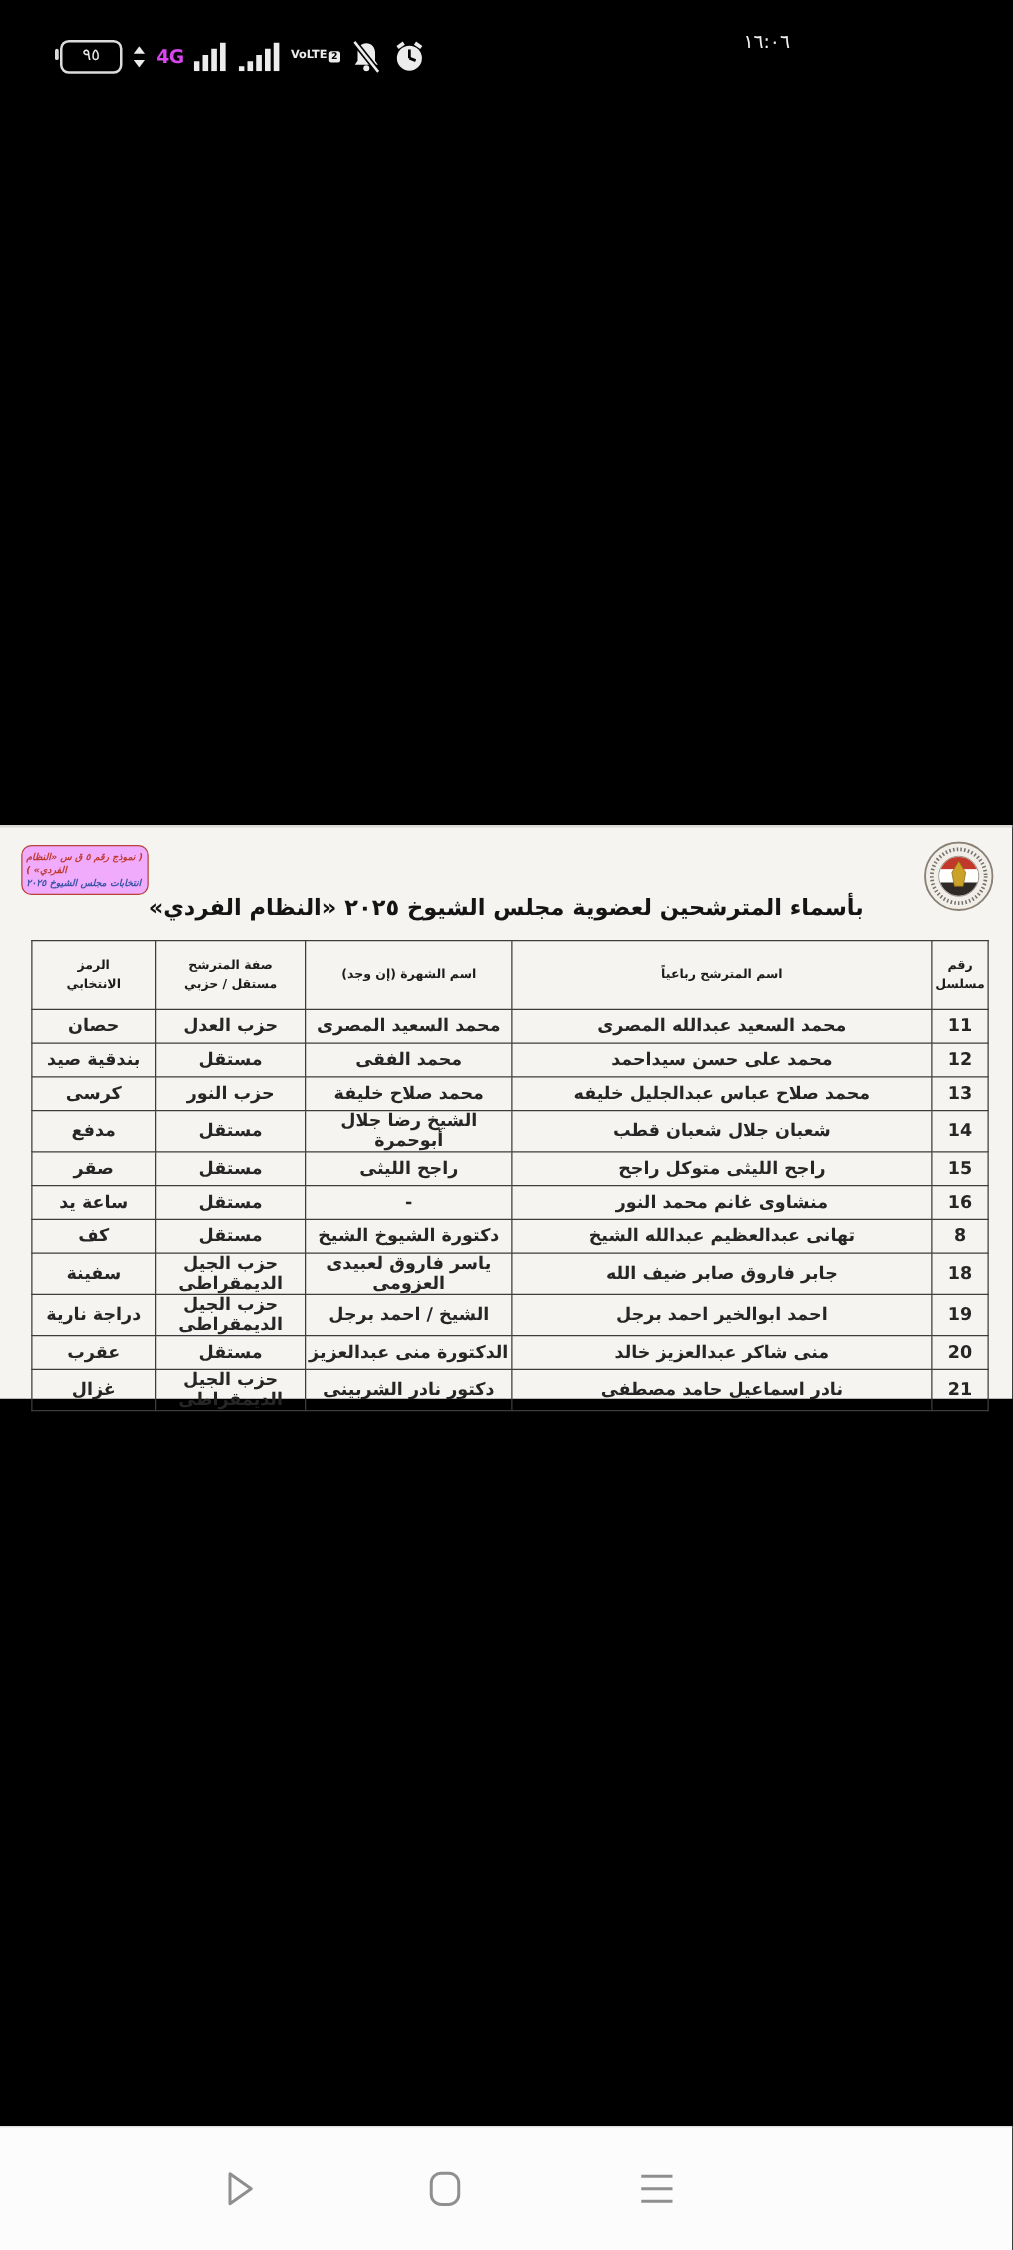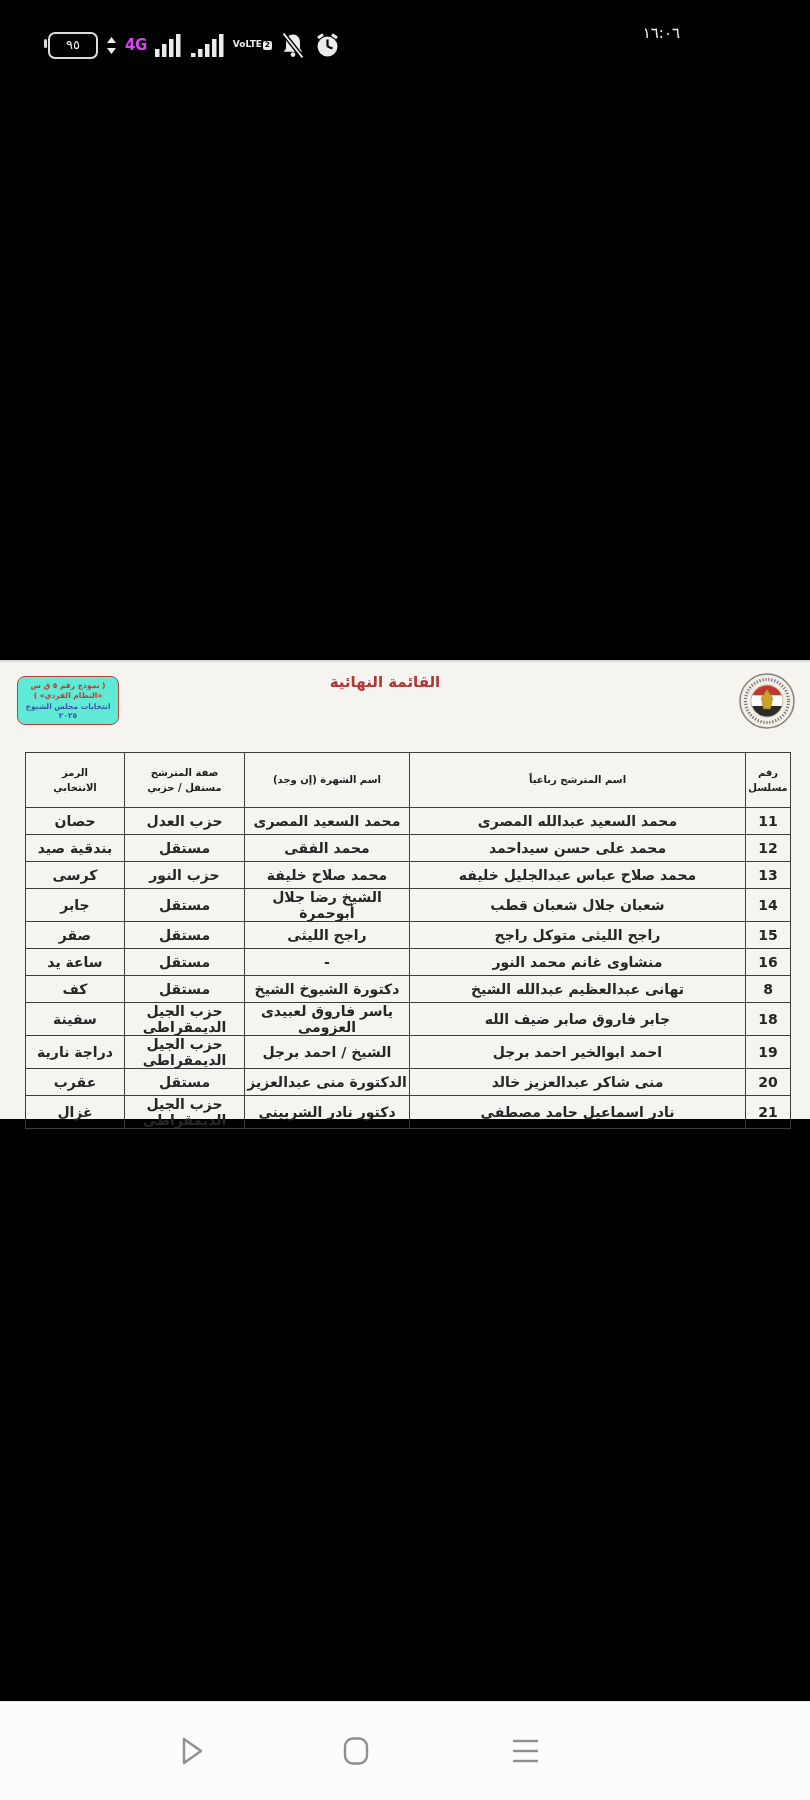--- a/index.html
+++ b/index.html
@@ -2,38 +2,38 @@
 <html><head>
 <meta charset="utf-8">
 <style>
   html,body { margin:0; padding:0; }
   body {
     width:810px; height:1800px; position:relative; overflow:hidden;
     background:#000; font-family:"DejaVu Sans", sans-serif;
   }
 
   
-  .status-bar { position:absolute; top:0; left:0; width:688px; height:80px;padding-left:48px; }
+  .status-bar { position:absolute; top:0; left:0; width:688px; height:80px; }
   .sb-cluster { position:absolute; left:48px; top:30px; height:30px; display:flex; align-items:center; gap:8px; }
   .battery { position:relative; width:46px; height:23px; border:2px solid #dcdcdc; border-radius:7px;
              display:flex; align-items:center; justify-content:center; }
   .battery-nub { position:absolute; left:-6px; top:5px; width:3px; height:9px; background:#dcdcdc; border-radius:2px; }
   .battery-val { color:#ececec; font-size:13px; line-height:1; transform:translateY(-1px); }
   .net-label { color:#d946ef; font-size:15px; font-weight:bold; letter-spacing:-0.5px; }
   .volte { display:flex; color:#ececec; font-size:9px; font-weight:bold; line-height:1.05; }
   .volte-row { display:flex; align-items:flex-end; }
   .volte-badge { width:9px; height:9px; margin-left:1px; background:#ececec; color:#000; border-radius:2px;
                  font-size:7.5px; font-weight:bold; display:flex; align-items:center; justify-content:center; }
   .sb-time { position:absolute; right:56px; top:24px; color:#f2f2f2; font-size:15px; direction:rtl; }
 
   
   .document { position:absolute; top:660px; left:0; width:810px; height:457px;
               background:#f5f4f1; border-top:2px solid #dbd9d4; }
   .stamp-box { position:absolute; top:14px; left:17px; width:94px; border:1.5px solid #b8423a;
-               border-radius:8px; padding:4px 3px; text-align:center; direction:rtl; background:#5eead4; }
+               border-radius:8px; padding:4px 3px; text-align:left; direction:rtl; background:#f0abfc;font-style:italic; }
   .stamp-l1 { color:#c03a32; font-size:7.5px; font-weight:bold; line-height:1.3; }
   .stamp-l2 { color:#3b55a8; font-size:7.5px; font-weight:bold; margin-top:1px; line-height:1.2; }
   .doc-title { position:absolute; top:11px; left:0; width:770px; text-align:center;
                color:#b23532; font-size:15px; font-weight:bold; direction:rtl; }
   .emblem { position:absolute; top:11px; right:15px; }
   .doc-subtitle { position:absolute; top:54px; left:0; width:810px; text-align:center;
                   color:#141414; font-size:18px; font-weight:bold; direction:rtl; }
 
   .cand-table { position:absolute; top:90px; left:25px; width:765px;
                 border-collapse:collapse; direction:rtl; table-layout:fixed; }
@@ -105,37 +105,37 @@
     <div class="sb-time">١٦:٠٦</div>
   </div>
 
   <div class="document">
 
     <div class="stamp-box">
       <div class="stamp-l1">( نموذج رقم ٥ ق س «النظام الفردي» )</div>
       <div class="stamp-l2">انتخابات مجلس الشيوخ ٢٠٢٥</div>
     </div>
 
-    <div class="doc-title">القائمة النهائية</div>
 
     <svg class="emblem" width="56" height="56" viewBox="0 0 56 56">
       <circle cx="28" cy="28" r="27" fill="#f1eee8" stroke="#8a8176" stroke-width="1.5"></circle>
       <circle cx="28" cy="28" r="21.5" fill="none" stroke="#4a4440" stroke-width="3" stroke-dasharray="1.2 1.8" opacity="0.75"></circle>
       <circle cx="28" cy="28" r="16" fill="#ffffff" stroke="#9a948b" stroke-width="0.8"></circle>
       <clipPath id="emclip">
           <circle cx="28" cy="28" r="15.5"></circle>
         </clipPath>
       <g clip-path="url(#emclip)">
         <rect x="10" y="11" width="36" height="11.5" fill="#c0392b"></rect>
         <rect x="10" y="22.5" width="36" height="10.5" fill="#ffffff"></rect>
         <rect x="10" y="33" width="36" height="12" fill="#2f2a26"></rect>
         <path d="M28 16 L33.5 25 L31.5 36 L24.5 36 L22.5 25 Z" fill="#c9a227" stroke="#8d6f14" stroke-width="0.6"></path>
       </g>
     </svg>
 
+    <div class="doc-subtitle">بأسماء المترشحين لعضوية مجلس الشيوخ ٢٠٢٥ «النظام الفردي»</div>
 
     <table class="cand-table" dir="rtl">
       <colgroup>
         <col style="width:45px">
           <col style="width:336px">
           <col style="width:165px">
         <col style="width:120px">
           <col style="width:99px">
       </colgroup>
       <thead>
@@ -170,21 +170,21 @@
           <td>محمد صلاح عباس عبدالجليل خليفه</td>
           <td>محمد صلاح خليفة</td>
           <td>حزب النور</td>
           <td>كرسى</td>
         </tr>
         <tr>
           <td>14</td>
           <td>شعبان جلال شعبان قطب</td>
           <td>الشيخ رضا جلال أبوحمرة</td>
           <td>مستقل</td>
-          <td>جابر</td>
+          <td>مدفع</td>
         </tr>
         <tr>
           <td>15</td>
           <td>راجح الليثى متوكل راجح</td>
           <td>راجح الليثى</td>
           <td>مستقل</td>
           <td>صقر</td>
         </tr>
         <tr>
           <td>16</td>

